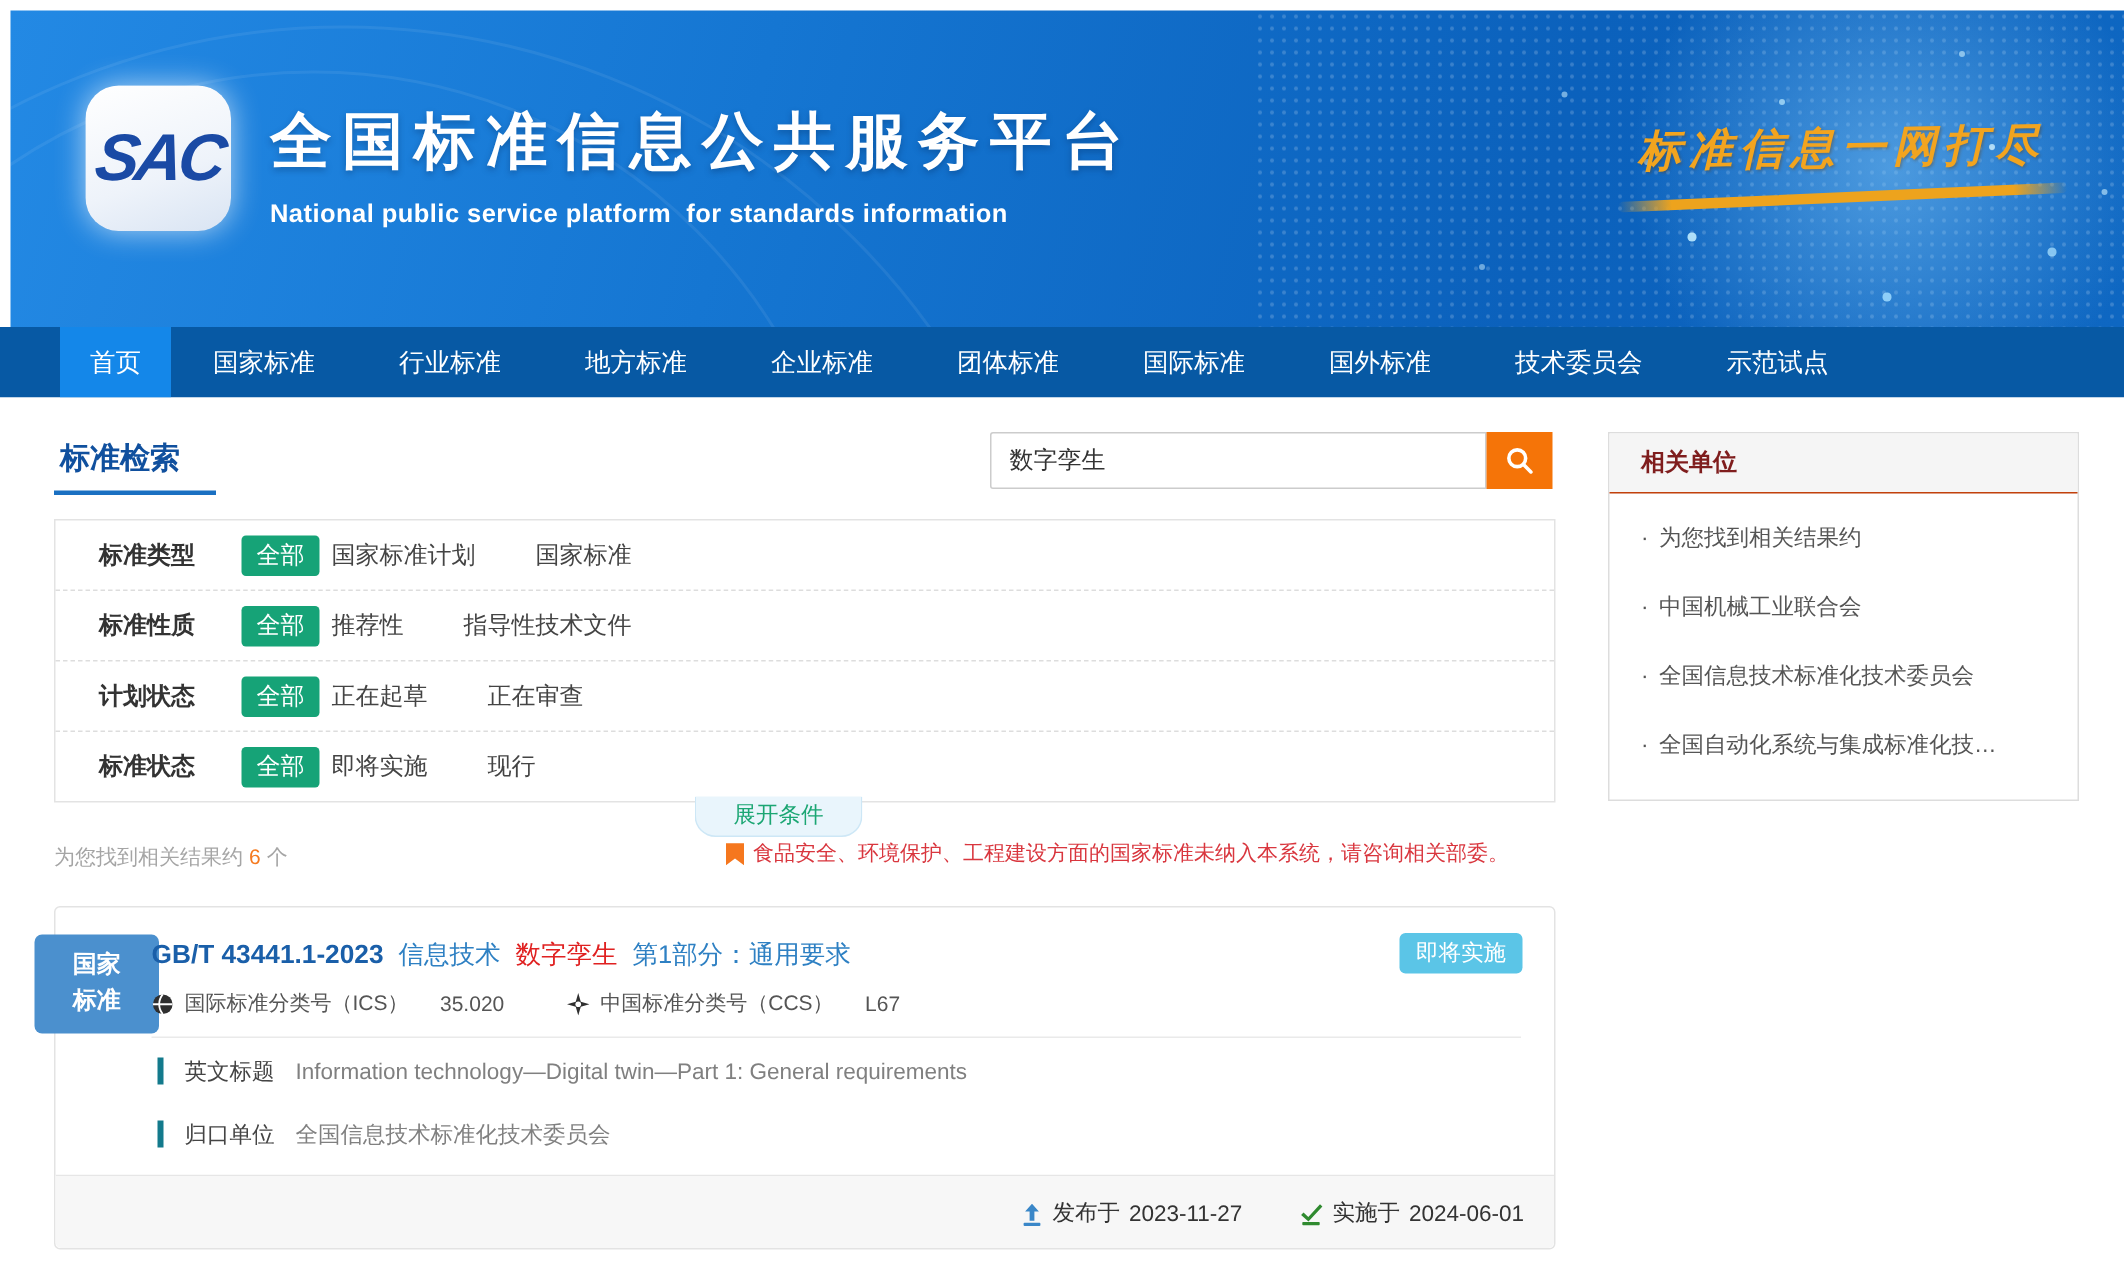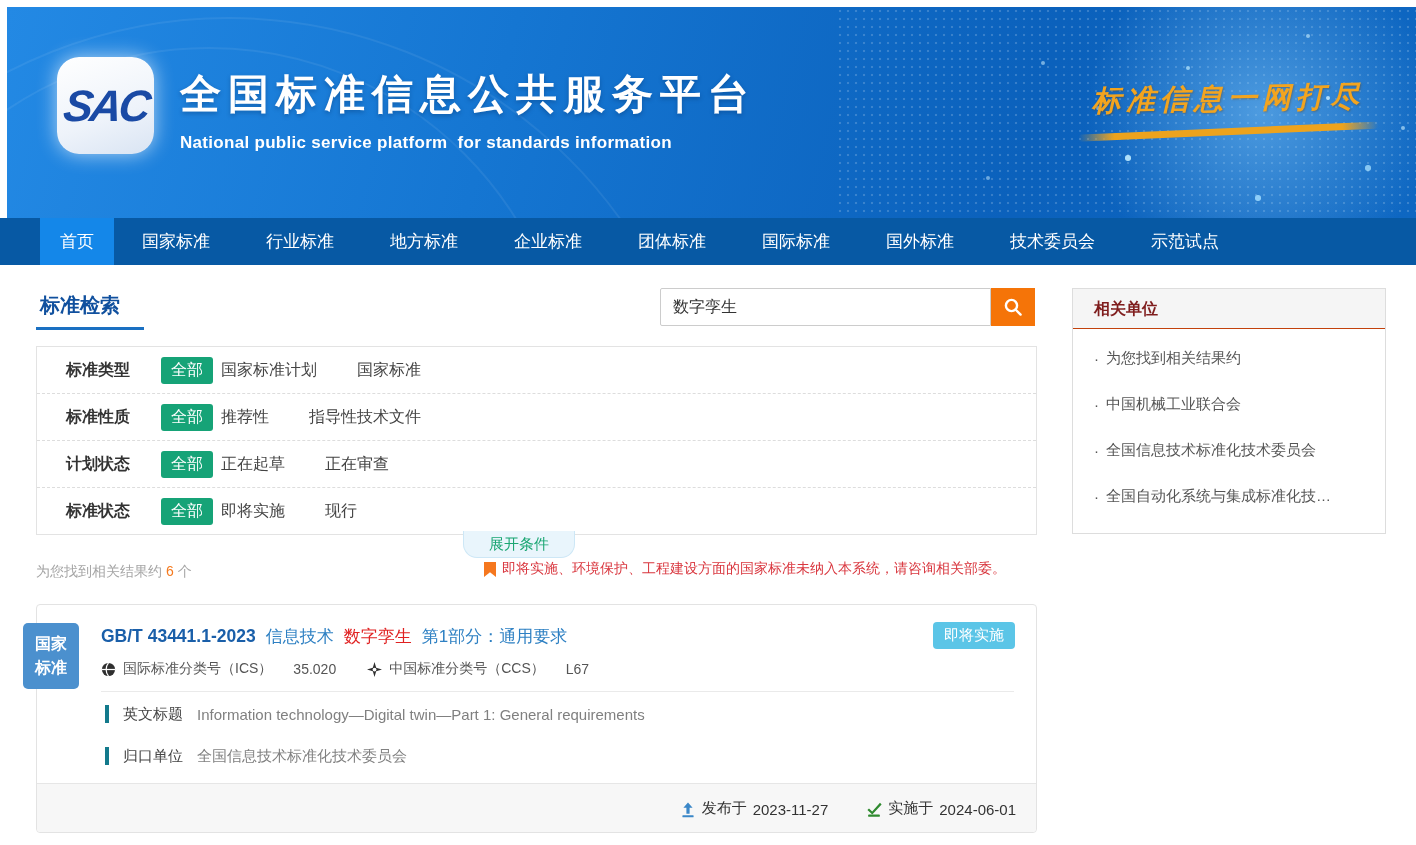--- a/index.html
+++ b/index.html
@@ -65,28 +65,28 @@
     color:#1ba673;font-size:15px;text-align:center;line-height:25px;box-sizing:border-box;
     font-family:"Liberation Sans","DejaVu Sans",sans-serif;}
   .result-count{position:absolute;left:36px;top:298px;font-size:14px;color:#a5a5a5;}
   .result-count .num{color:#f57a1f;margin:0 4px;}
   .notice{position:absolute;left:484px;top:295px;display:flex;align-items:center;gap:6px;font-size:14px;color:#d9363e;}
   .notice .micon{display:flex;}
 
   
   .card{position:absolute;left:36px;top:339px;width:1001px;height:229px;box-sizing:border-box;
     border:1px solid #e3e3e3;border-radius:4px;background:#fff;}
-  .type-badge{position:absolute;left:-14px;top:18px;width:56px;height:66px;background:#4b90ce;border-radius:5px;
+  .type-badge{position:absolute;left:-14px;top:18px;width:83px;height:66px;background:#4b90ce;border-radius:5px;
     color:#fff;font-weight:bold;font-size:16px;display:flex;flex-direction:column;align-items:center;justify-content:center;line-height:24px;}
   .card-head{position:absolute;left:64px;top:20px;display:flex;gap:10px;align-items:baseline;font-size:17px;}
   .card-head .code{color:#1a5fa9;font-weight:bold;font-size:17.5px;}
   .card-head .seg{color:#2e80c3;}
   .card-head .seg.red{color:#e02121;}
   .status-badge{position:absolute;right:21px;top:17px;background:#5bc5e7;color:#fff;font-size:15px;padding:4px 11px;border-radius:4px;}
-  .card-meta{position:absolute;left:64px;top:55px;display:flex;gap:31px;}
+  .card-meta{position:absolute;left:64px;top:55px;display:flex;gap:42px;}
   .meta-item{display:flex;align-items:center;gap:7px;font-size:14px;color:#555;}
   .meta-item .meta-value{margin-left:14px;}
   .card-divider{position:absolute;left:64px;right:22px;top:86px;height:1px;background:#eaeaea;}
   .card-rows{position:absolute;left:68px;top:88px;right:22px;}
   .detail-row{height:42px;display:flex;align-items:center;}
   .detail-row .bar{width:4px;height:18px;background:#137a8c;margin-right:14px;}
   .detail-row .dlabel{font-size:15px;color:#444;margin-right:14px;}
   .detail-row .dvalue{font-size:15px;color:#808080;}
   .card-footer{position:absolute;left:0;right:0;bottom:0;height:49px;background:#f7f7f7;border-top:1px solid #e6e6e6;
     border-radius:0 0 4px 4px;display:flex;align-items:center;justify-content:flex-end;padding-right:20px;gap:38px;box-sizing:border-box;}
@@ -213,21 +213,21 @@
     <div class="expand-tab" data-interactable="true">展开条件</div>
 
     <div class="result-count" data-interactable="false"><span data-interactable="false">为您找到相关结果约</span><span class="num" data-interactable="false">6</span><span data-interactable="false">个</span></div>
 
     <div class="notice" data-interactable="false">
       <span class="micon" data-interactable="false">
         <svg width="12" height="15" viewBox="0 0 13 16" fill="#f5771e">
             <path d="M0 0h13v16l-6.5-5L0 16z"></path>
           </svg>
       </span>
-      <span data-interactable="false">即将实施、环境保护、工程建设方面的国家标准未纳入本系统，请咨询相关部委。</span>
+      <span data-interactable="false">食品安全、环境保护、工程建设方面的国家标准未纳入本系统，请咨询相关部委。</span>
     </div>
 
     <article class="card" data-interactable="false">
       <div class="type-badge" data-interactable="false">
         <span data-interactable="false">国家</span>
         <span data-interactable="false">标准</span>
       </div>
       <div class="card-head" data-interactable="false">
         <a class="code" data-interactable="true">GB/T 43441.1-2023</a>
         <span id="title-segments" style="display:flex;gap:10px;align-items:baseline;" data-interactable="false">

